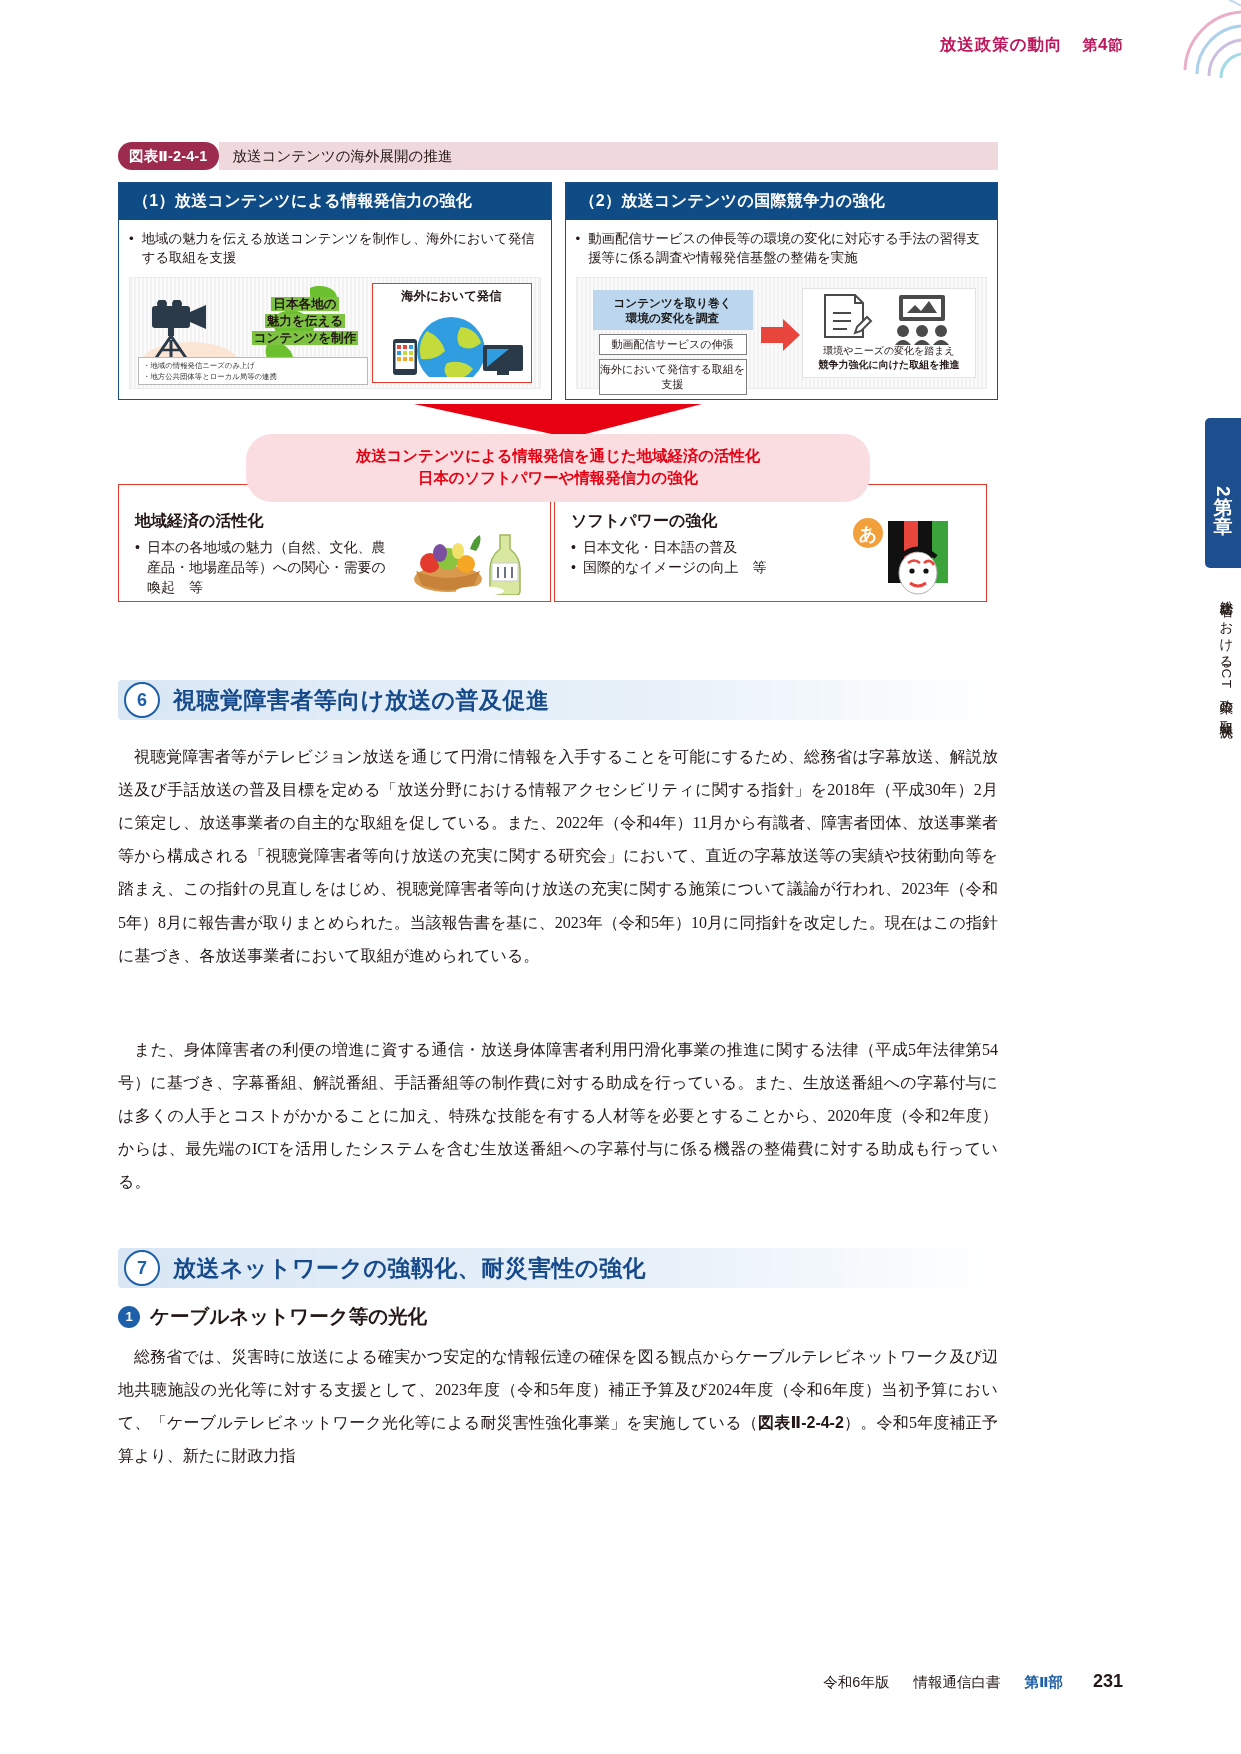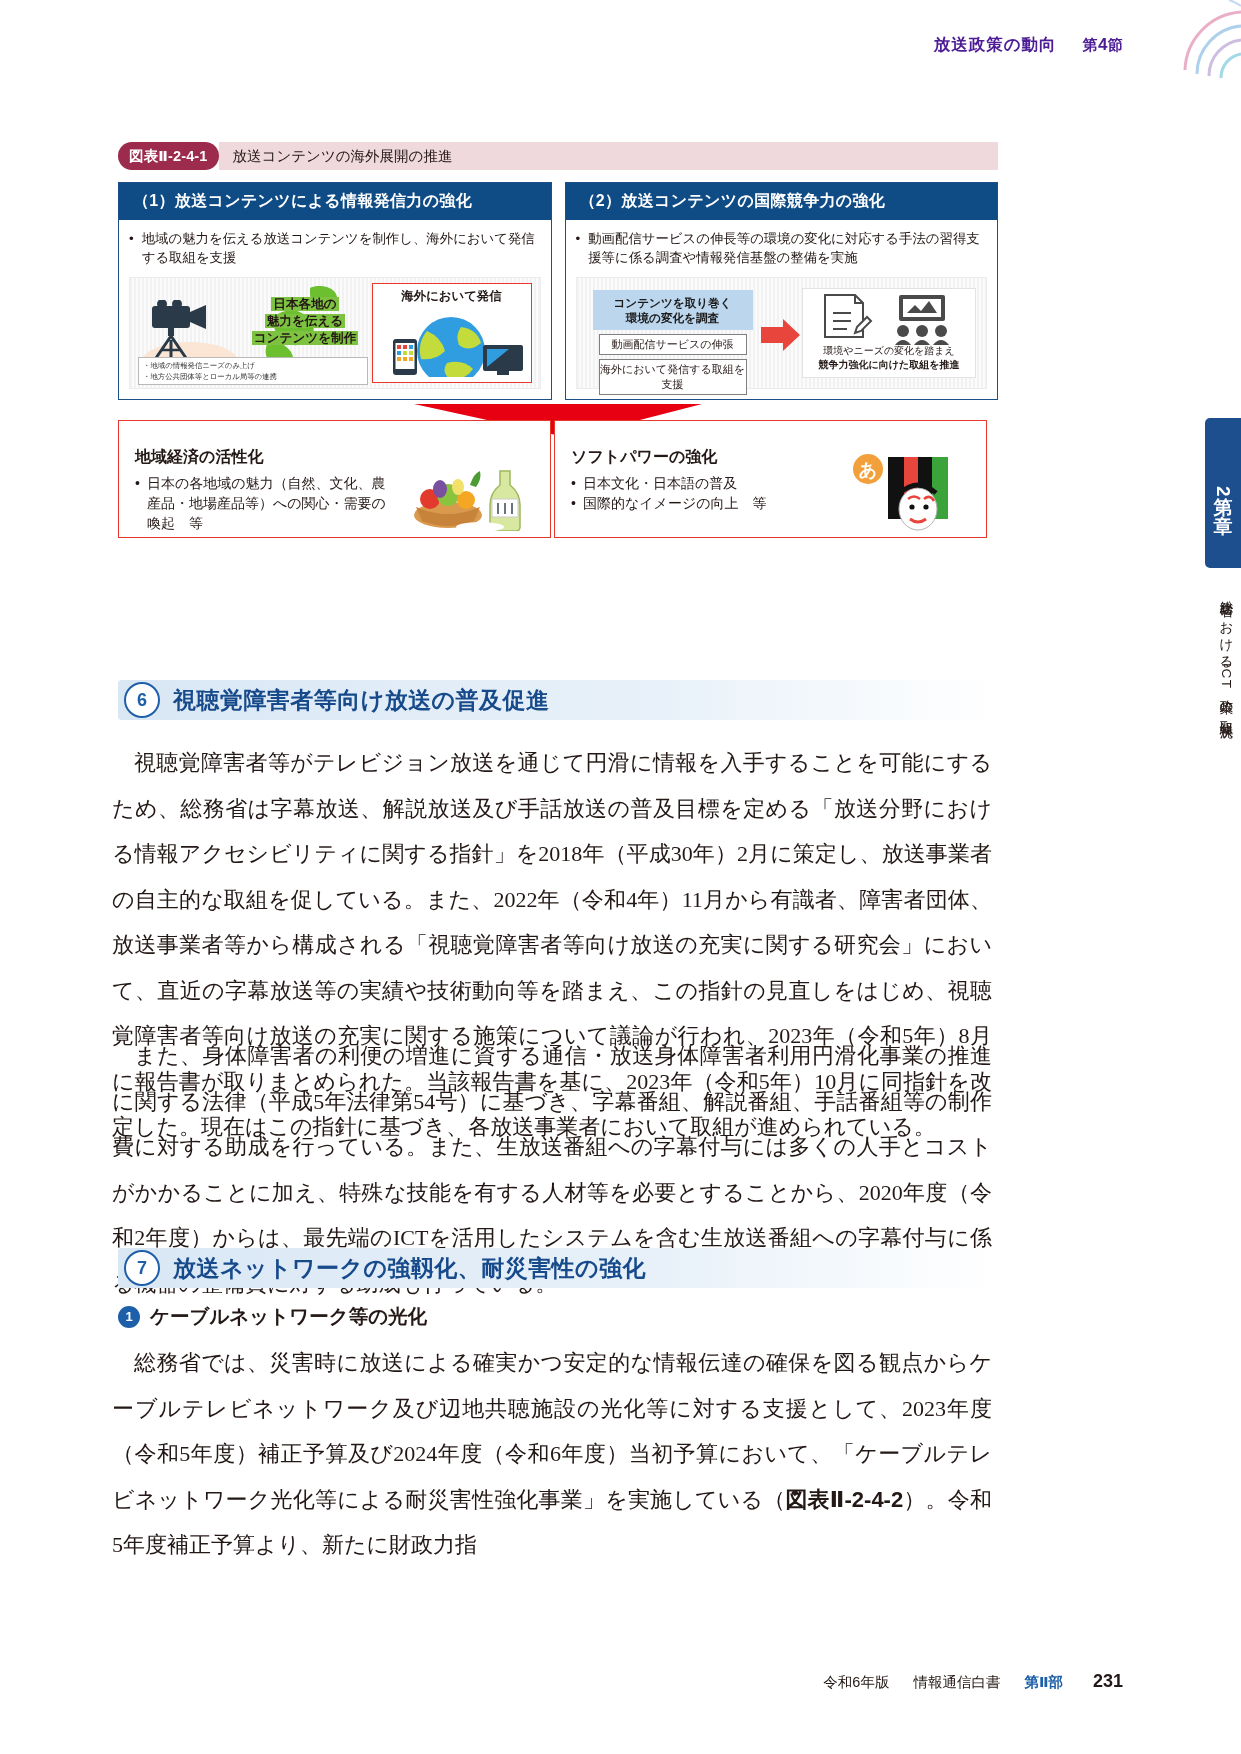--- a/index.html
+++ b/index.html
@@ -13,23 +13,23 @@
     position: relative;
     font-family: "Liberation Serif", "DejaVu Serif", serif;
     color: #231815;
     overflow: hidden;
   }
 
   
   #page-header {
     position: absolute;
     top: 34px; right: 118px;
-    display: flex; align-items: baseline; gap: 26px;
+    display: flex; align-items: baseline; gap: 20px;
     font-family: "Liberation Sans", "DejaVu Sans", sans-serif;
-    font-size: 16.5px; font-weight: 700; color: #4c1d95;
+    font-size: 16.5px; font-weight: 700; color: #be185d;
     letter-spacing: .06em;
   }
   #page-header .sect { font-size: 15px; letter-spacing: .02em; }
   #page-header .sect .num { font-size: 17px; }
 
   
   #header-decor { position: absolute; top: 0; right: 0; width: 130px; height: 105px; }
 
   
   #chapter-tab {
@@ -206,22 +206,22 @@
     font-family: "Liberation Sans","DejaVu Sans",sans-serif;
     font-weight: 700; font-size: 13px;
   }
   .sub-title {
     font-family: "Liberation Sans","DejaVu Sans",sans-serif;
     font-weight: 700; font-size: 19.5px; color: #231815;
   }
 
   
   .para {
-    position: absolute; left: 112px; width: 880px;
-    font-size: 22px; line-height: 2.07;
+    position: absolute; left: 118px; width: 880px;
+    font-size: 16px; line-height: 2.07;
     text-align: justify; text-justify: inter-ideograph;
     color: #231815;
   }
   .para p { margin: 0; text-indent: 1em; }
   .bold-ref { font-family: "Liberation Sans","DejaVu Sans",sans-serif; font-weight: 700; }
 
   
   #footer {
     position: absolute; left: 0; right: 0; bottom: 62px;
     display: flex; justify-content: flex-end; align-items: baseline;
@@ -404,20 +404,24 @@
       </div>
     </div>
   </div>
 
   <div id="funnel">
     <svg width="880" height="34" viewBox="0 0 880 34">
       <path d="M296 0 L584 0 L452 34 Z" fill="#e60012"></path>
     </svg>
   </div>
 
+  <div id="pink-banner">
+    <div>放送コンテンツによる情報発信を通じた地域経済の活性化</div>
+    <div>日本のソフトパワーや情報発信力の強化</div>
+  </div>
 
   <div class="bottom-row">
     <div class="bottom-box">
       <div class="bb-title">地域経済の活性化</div>
       <div class="bb-item">
         <span class="dot">•</span>
         <span style="max-width:250px;display:inline-block">日本の各地域の魅力（自然、文化、農産品・地場産品等）への関心・需要の喚起　等</span>
       </div>
       <svg class="bb-art" width="132" height="76" viewBox="0 0 132 76">
         <ellipse cx="40" cy="60" rx="34" ry="13" fill="#d99a4e"></ellipse>

